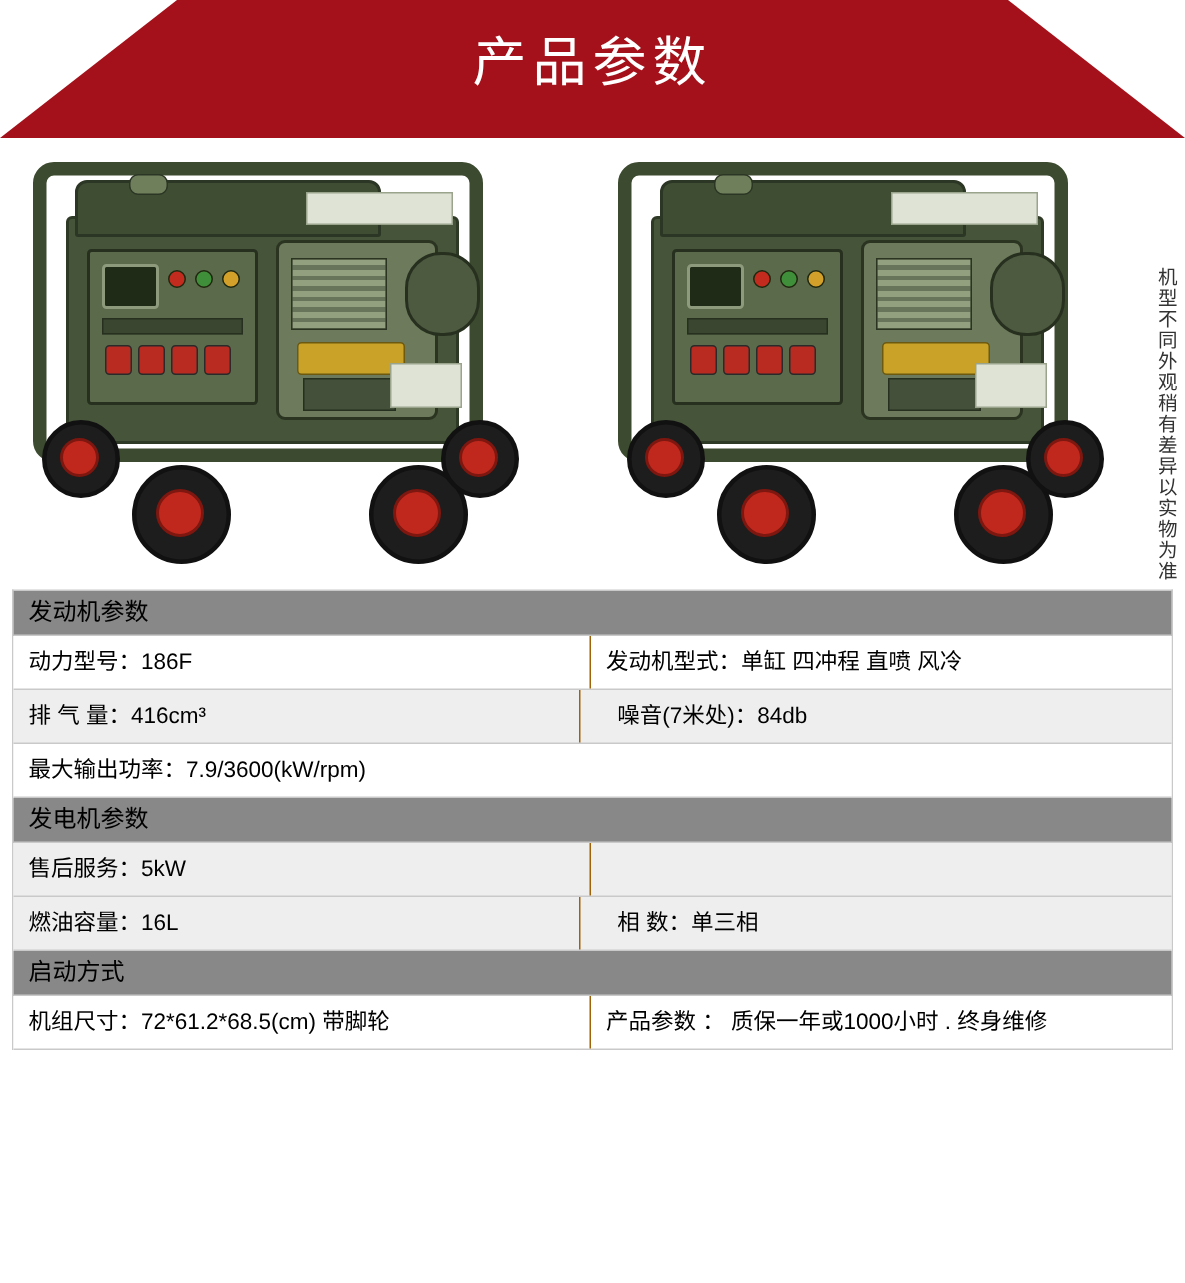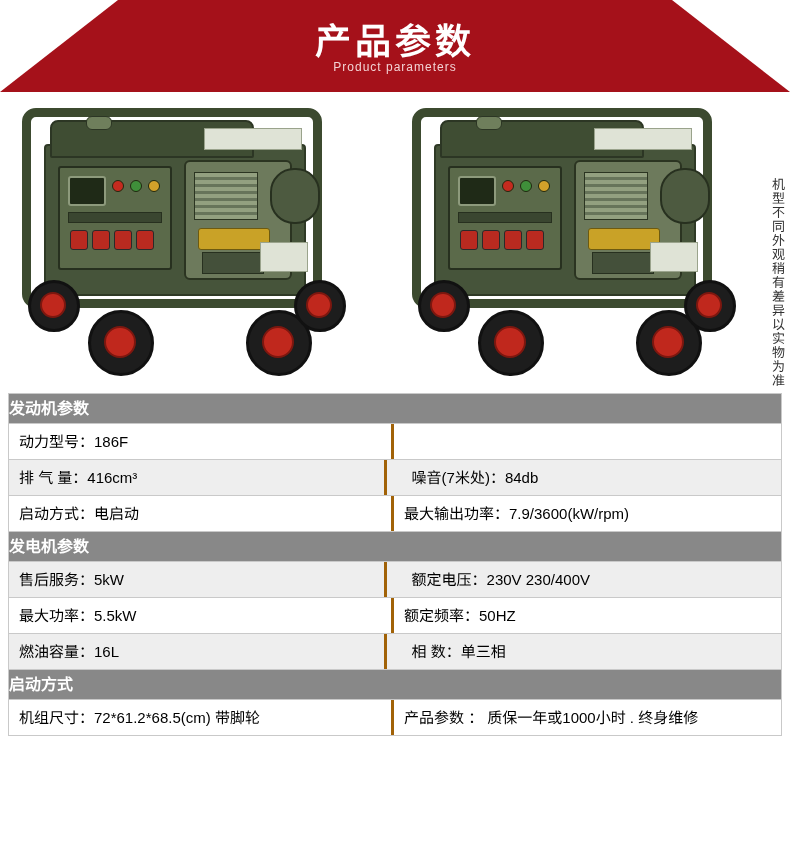--- a/index.html
+++ b/index.html
@@ -51,21 +51,21 @@
     border-right: 118px solid #ffffff;
     border-bottom: 92px solid transparent;
   }
   .banner-title {
     position: absolute;
     left: 0;
     top: 12px;
     width: 790px;
     text-align: center;
     font-size: 36px;
-    font-weight: bold;
+    font-weight: normal;
     letter-spacing: 4px;
     color: #ffffff;
     font-family: "DejaVu Sans", "Liberation Sans", sans-serif;
   }
   .banner-sub {
     position: absolute;
     left: 0;
     top: 60px;
     width: 790px;
     text-align: center;
@@ -264,25 +264,26 @@
     position: absolute;
     left: 8px;
     top: 393px;
     width: 774px;
     border: 1px solid #c9c9c9;
     border-bottom: none;
     box-sizing: border-box;
   }
   .sec-head {
     background: #888888;
-    color: #ffffff;
+    color: #000000;
     font-size: 16px;
-    font-weight: bold;
+    font-weight: normal;
     height: 30px;
     line-height: 30px;
+    padding-left: 10px;
     border-bottom: 1px solid #c9c9c9;
     box-sizing: border-box;
   }
   .row {
     display: flex;
     height: 36px;
     border-bottom: 1px solid #c9c9c9;
     box-sizing: border-box;
     background: #ffffff;
   }
@@ -290,37 +291,36 @@
   .cell {
     font-size: 15px;
     line-height: 35px;
     padding-left: 10px;
     box-sizing: border-box;
     overflow: hidden;
     white-space: nowrap;
   }
   .cell.c1 {
     width: 385px;
-    border-right: 3px solid #a16207;
+    border-right: 1px solid #a16207;
   }
   .cell.c2 {
     width: 387px;
   }
 </style>
 </head>
 <body>
 
 <div class="page">
 
   <div class="banner">
     <div class="banner-bg"></div>
     <div class="banner-notch-left"></div>
     <div class="banner-notch-right"></div>
     <div class="banner-title">产品参数</div>
-    <div class="banner-sub">Product parameters</div>
   </div>
 
   <div class="photos">
 
     <div class="photo left">
       <div class="gen">
         <div class="frame"></div>
         <div class="body"></div>
         <div class="tank"></div>
         <div class="cap"></div>
@@ -383,38 +383,33 @@
     </div>
 
     <div class="side-note">机型不同外观稍有差异以实物为准</div>
   </div>
 
   <div class="specs">
 
     <div class="sec-head">发动机参数</div>
     <div class="row">
       <div class="cell c1">动力型号：186F</div>
+      <div class="cell c2">发动机型式：单缸 四冲程 直喷 风冷</div>
     </div>
     <div class="row alt">
       <div class="cell c1">排  气  量：416cm³</div>
       <div class="cell c2">噪音(7米处)：84db</div>
     </div>
     <div class="row">
-      <div class="cell c1">启动方式：电启动</div>
       <div class="cell c2">最大输出功率：7.9/3600(kW/rpm)</div>
     </div>
 
     <div class="sec-head">发电机参数</div>
     <div class="row alt">
       <div class="cell c1">售后服务：5kW</div>
-      <div class="cell c2">额定电压：230V 230/400V</div>
-    </div>
-    <div class="row">
-      <div class="cell c1">最大功率：5.5kW</div>
-      <div class="cell c2">额定频率：50HZ</div>
     </div>
     <div class="row alt">
       <div class="cell c1">燃油容量：16L</div>
       <div class="cell c2">相      数：单三相</div>
     </div>
 
     <div class="sec-head">启动方式</div>
     <div class="row">
       <div class="cell c1">机组尺寸：72*61.2*68.5(cm)  带脚轮</div>
       <div class="cell c2">产品参数 ：  质保一年或1000小时 . 终身维修</div>

